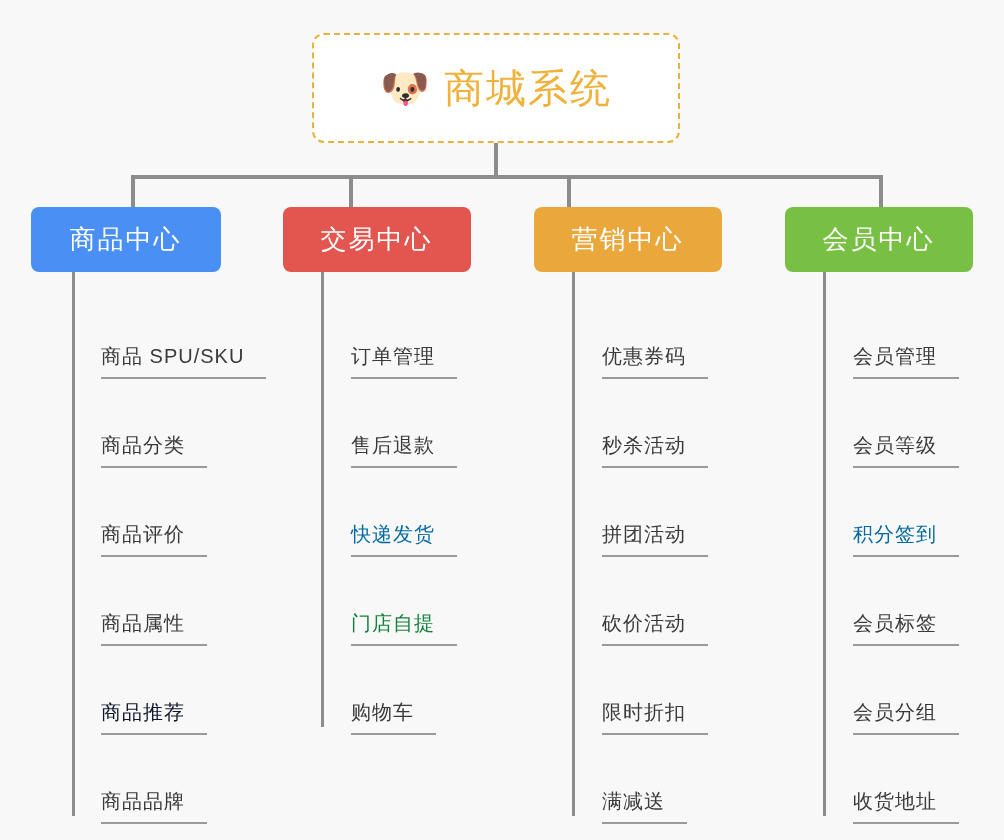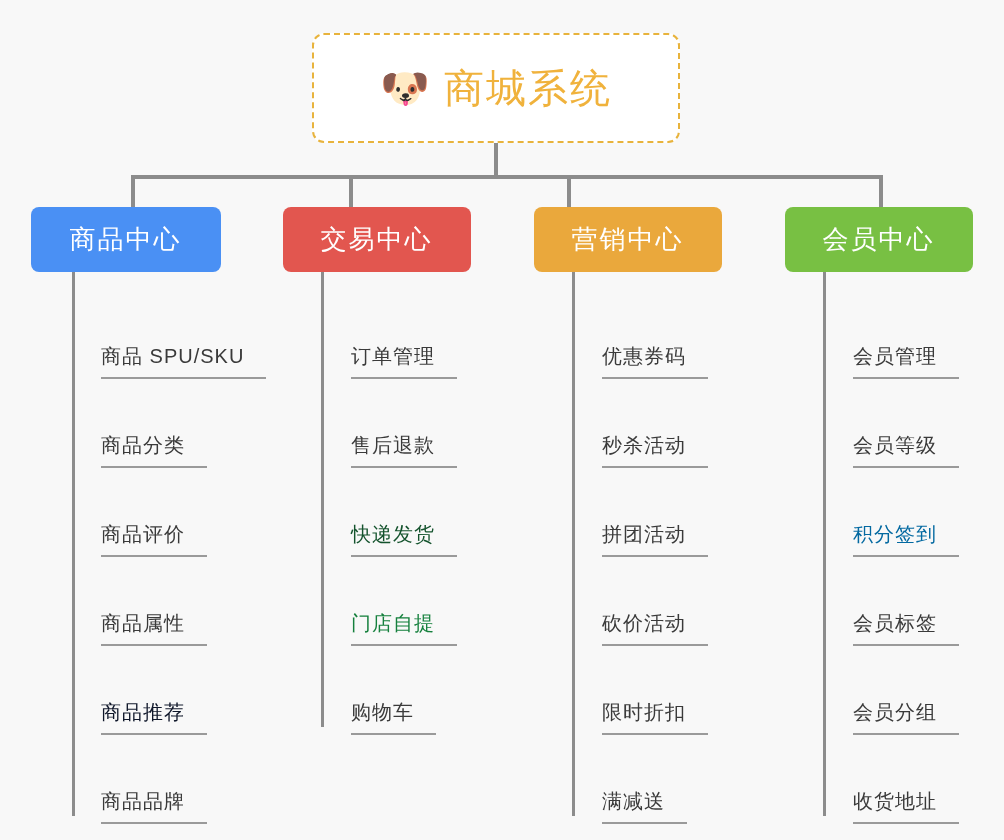--- a/index.html
+++ b/index.html
@@ -211,21 +211,21 @@
       </div>
       <div class="leaf-stack">
         <div class="spine" style="background: rgb(140, 140, 140);"></div>
         <div class="leaf">
             <span class="leaf-label" style="color: rgb(58, 58, 58); border-bottom-color: rgb(154, 154, 154);">订单管理</span>
           </div>
         <div class="leaf">
             <span class="leaf-label" style="color: rgb(58, 58, 58); border-bottom-color: rgb(154, 154, 154);">售后退款</span>
           </div>
         <div class="leaf">
-            <span class="leaf-label" style="color: #14532d; border-bottom-color: rgb(154, 154, 154);">快递发货</span>
+            <span class="leaf-label" style="color: #0369a1; border-bottom-color: rgb(154, 154, 154);">快递发货</span>
           </div>
         <div class="leaf">
             <span class="leaf-label" style="color: #15803d; border-bottom-color: rgb(154, 154, 154);">门店自提</span>
           </div>
         <div class="leaf">
             <span class="leaf-label" style="color: rgb(58, 58, 58); border-bottom-color: rgb(154, 154, 154);">购物车</span>
           </div>
       </div>
     </div>
 

